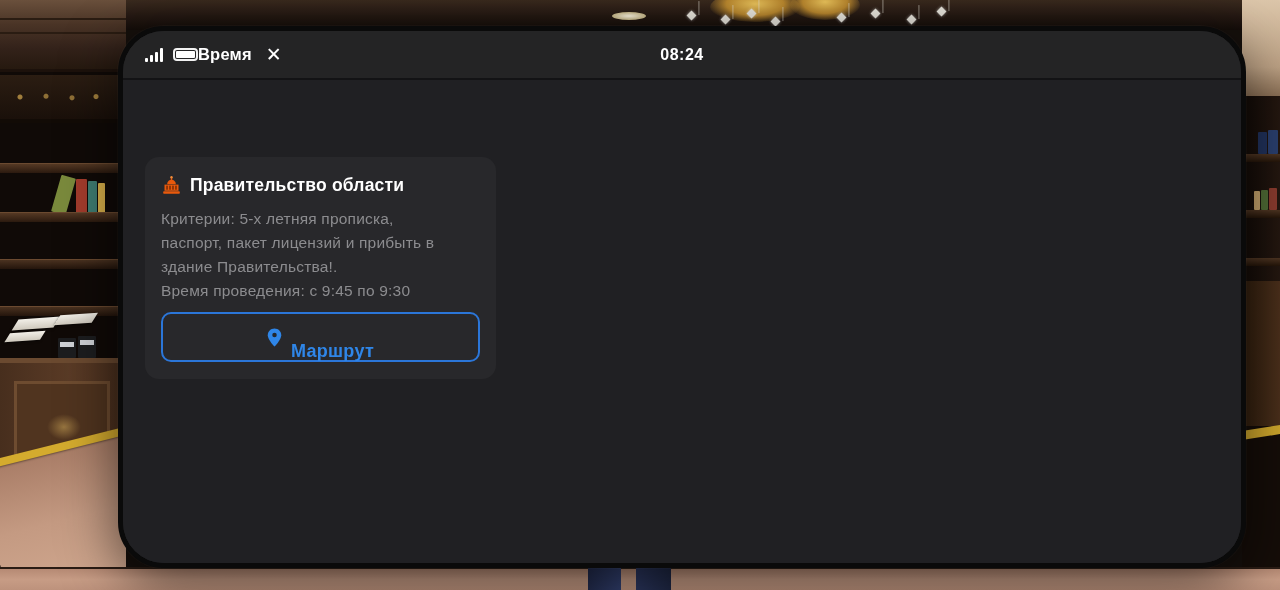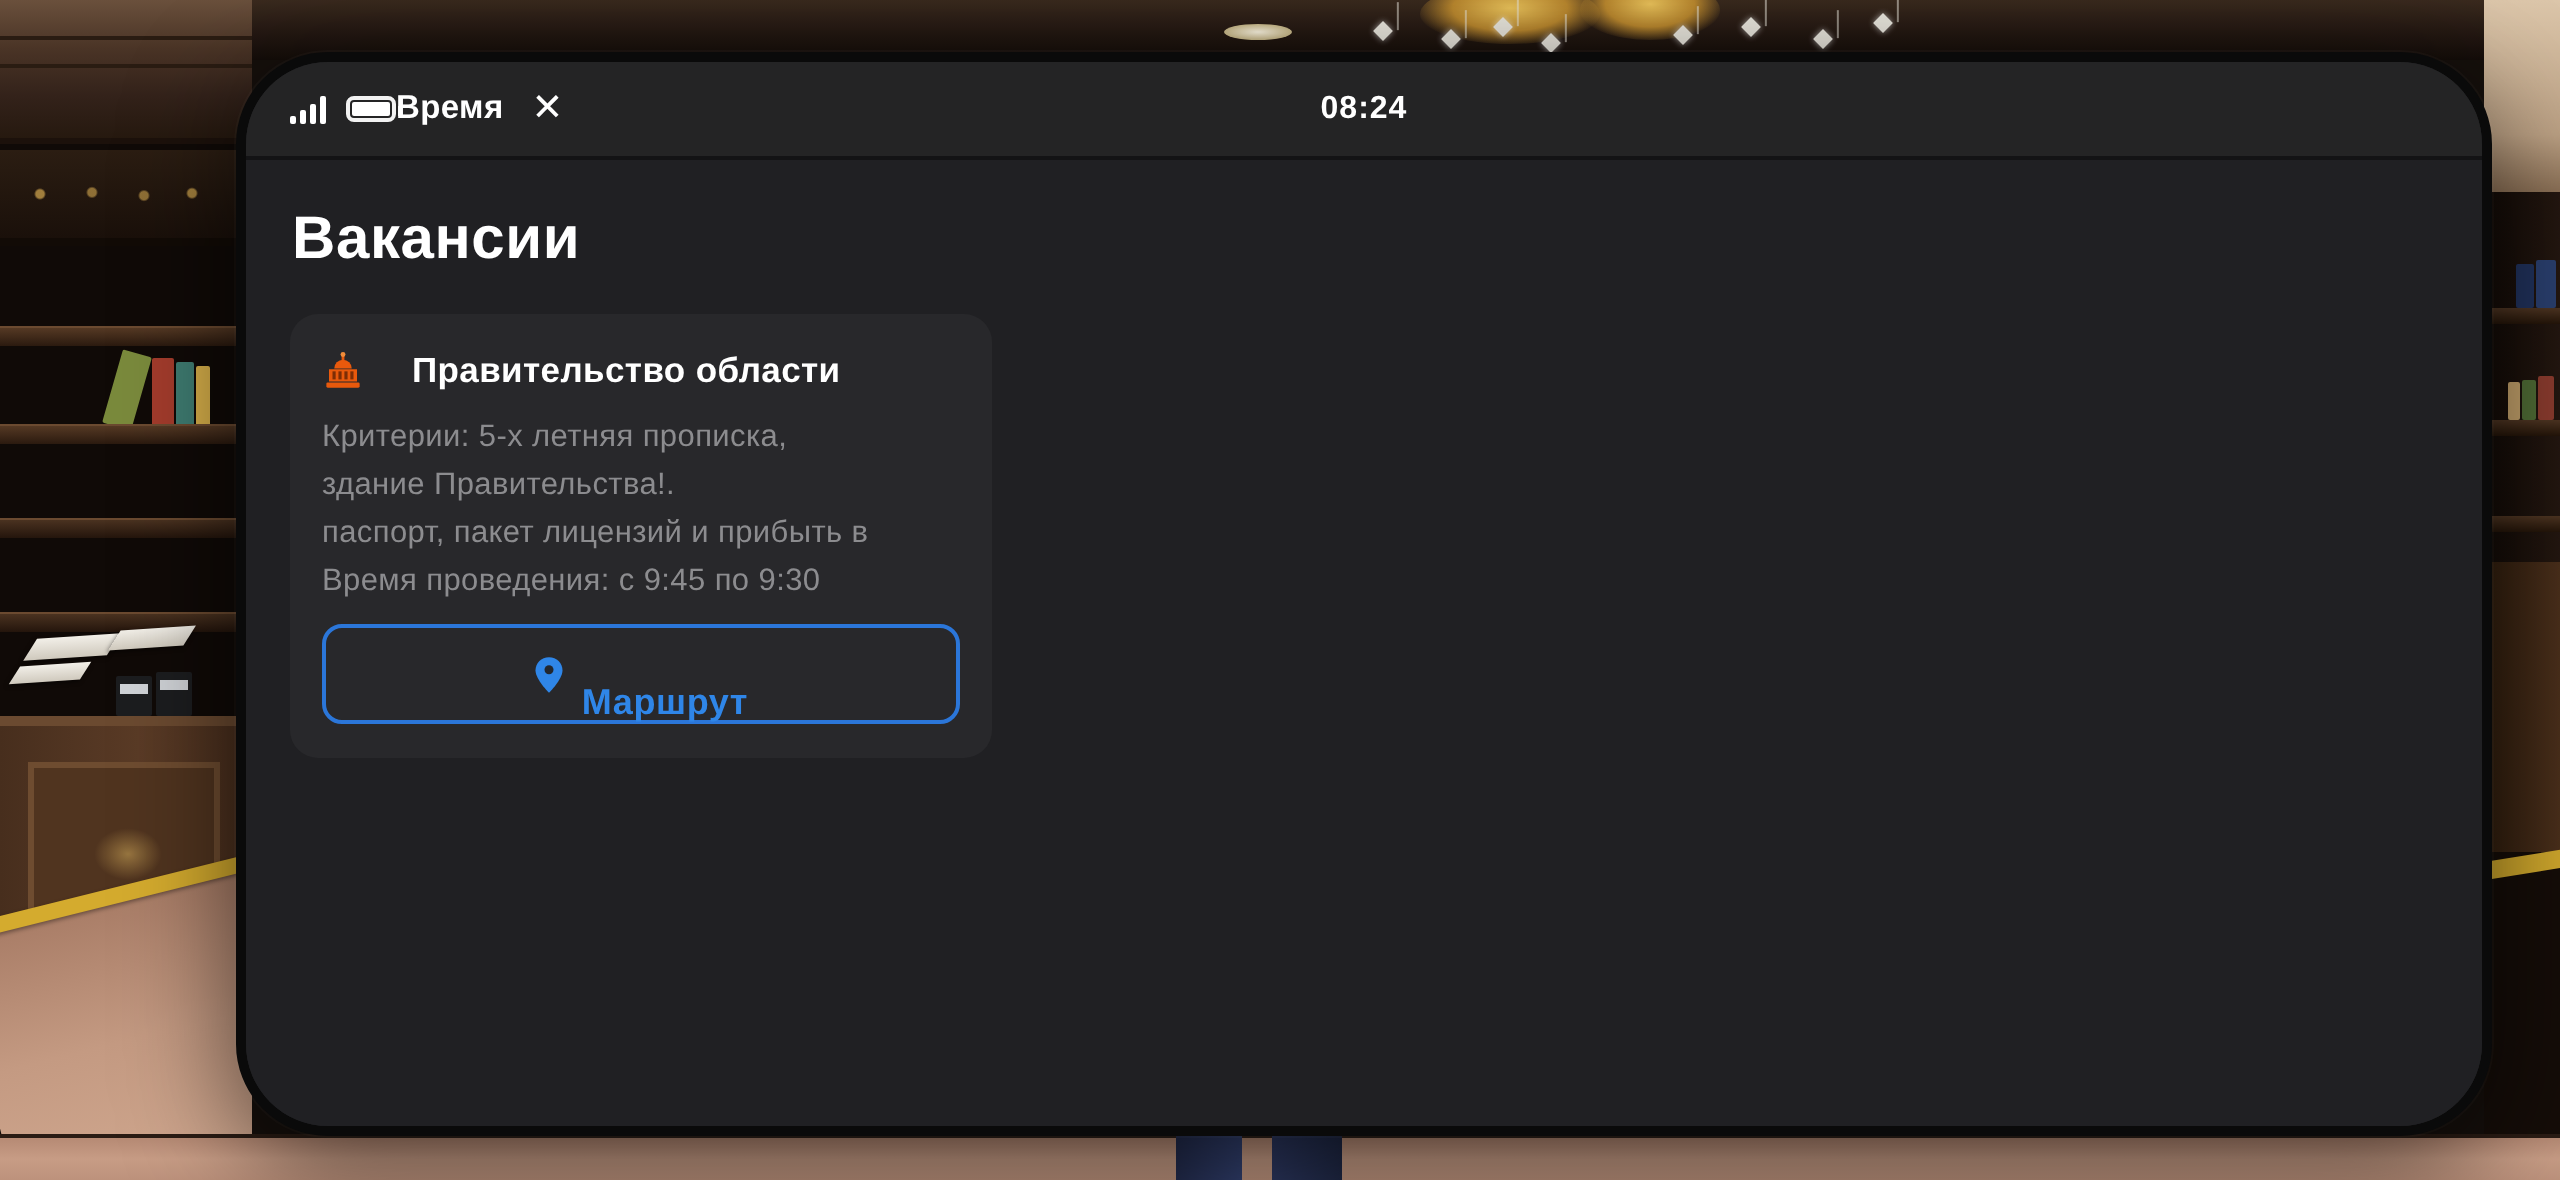--- a/index.html
+++ b/index.html
@@ -84,21 +84,21 @@
 
   .page-header { position:absolute; top:14px; left:23px; right:17px; height:48px; display:flex; align-items:center; justify-content:space-between; }
   .page-title { color:#fff; font-size:30px; font-weight:700; letter-spacing:.3px; }
   .tabs { display:flex; align-items:center; gap:42px; }
   .tab { display:flex; align-items:center; gap:9px; cursor:pointer; padding:12px 0; border-radius:10px; }
   .tab-label { color:#f2f2f2; font-size:17px; font-weight:700; letter-spacing:.2px; }
   .tab-count { color:#7e7e83; font-size:17px; font-weight:600; }
   .tab.active { background:#2a2a2d; padding:12px 24px; }
 
   .card { position:absolute; top:75px; left:22px; width:351px; height:222px; background:#28282b; border-radius:14px; padding:18px 16px; }
-  .card-head { display:flex; align-items:center; gap:24px; }
+  .card-head { display:flex; align-items:center; gap:8px; }
   .gov-icon { width:21px; height:21px; flex:0 0 auto; }
   .card-title { color:#fff; font-size:17.5px; font-weight:700; letter-spacing:.2px; }
   .card-desc { margin-top:11px; color:#8c8c8f; font-size:15.5px; font-weight:500; line-height:24px; letter-spacing:.2px; }
   .route-btn { position:absolute; left:16px; right:16px; bottom:17px; height:50px;
     border:2px solid #2b76d9; border-radius:10px; background:transparent;
     display:flex; align-items:center; justify-content:center; gap:9px; cursor:pointer; }
   .route-label { color:#2f86e8; font-size:18px; font-weight:700; letter-spacing:.3px;margin-top:28px; }
   .pin-icon { width:15px; height:19px; }
 </style>
 </head>
@@ -183,42 +183,41 @@
       <div class="sb-time">08:24</div>
       <div class="sb-right">
         <span class="back-btn">Время</span>
         <span class="close-btn">✕</span>
       </div>
     </div>
 
     <div class="content">
 
       <div class="page-header">
-        <div class="page-title">Вакансии</div>
       </div>
 
       <div class="card">
         <div class="card-head">
           <svg class="gov-icon" viewBox="0 0 24 24">
             <rect x="2.5" y="18.5" width="19" height="3" rx="0.8" fill="#e8590c"></rect>
             <rect x="4" y="11" width="16" height="7" fill="#e8590c"></rect>
             <rect x="6" y="12.2" width="1.8" height="4.6" fill="#7c2d05"></rect>
             <rect x="9.4" y="12.2" width="1.8" height="4.6" fill="#7c2d05"></rect>
             <rect x="12.8" y="12.2" width="1.8" height="4.6" fill="#7c2d05"></rect>
             <rect x="16.2" y="12.2" width="1.8" height="4.6" fill="#7c2d05"></rect>
             <path d="M7 10.5 a5 5 0 0 1 10 0 z" fill="#e8590c"></path>
             <rect x="11.2" y="2.6" width="1.6" height="3.4" fill="#e8590c"></rect>
             <circle cx="12" cy="2.6" r="1.4" fill="#f08c3a"></circle>
           </svg>
           <span class="card-title">Правительство области</span>
         </div>
         <div class="card-desc">
           <div>Критерии: 5-х летняя прописка,</div>
+          <div>паспорт, пакет лицензий и прибыть в</div>
           <div>здание Правительства!.</div>
-          <div>паспорт, пакет лицензий и прибыть в</div>
           <div>Время проведения: с 9:45 по 9:30</div>
         </div>
         <div class="route-btn">
           <svg class="pin-icon" viewBox="0 0 16 20">
             <path d="M8 0.5 C3.9 0.5 0.8 3.6 0.8 7.5 c0 5 7.2 12 7.2 12 s7.2-7 7.2-12 C15.2 3.6 12.1 0.5 8 0.5 z" fill="#2f86e8"></path>
             <circle cx="8" cy="7.2" r="2.4" fill="#23272e"></circle>
           </svg>
           <span class="route-label">Маршрут</span>
         </div>
       </div>

